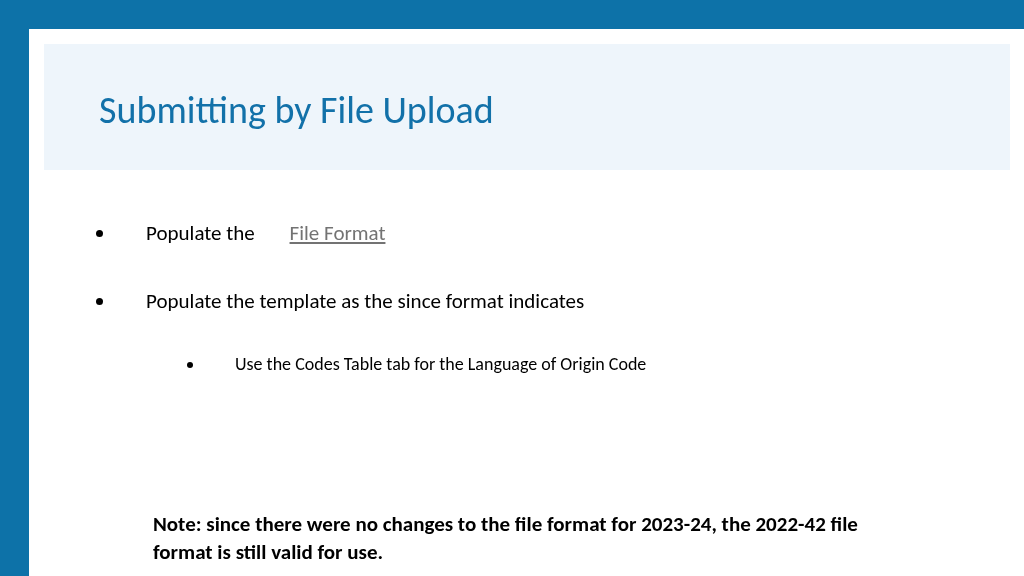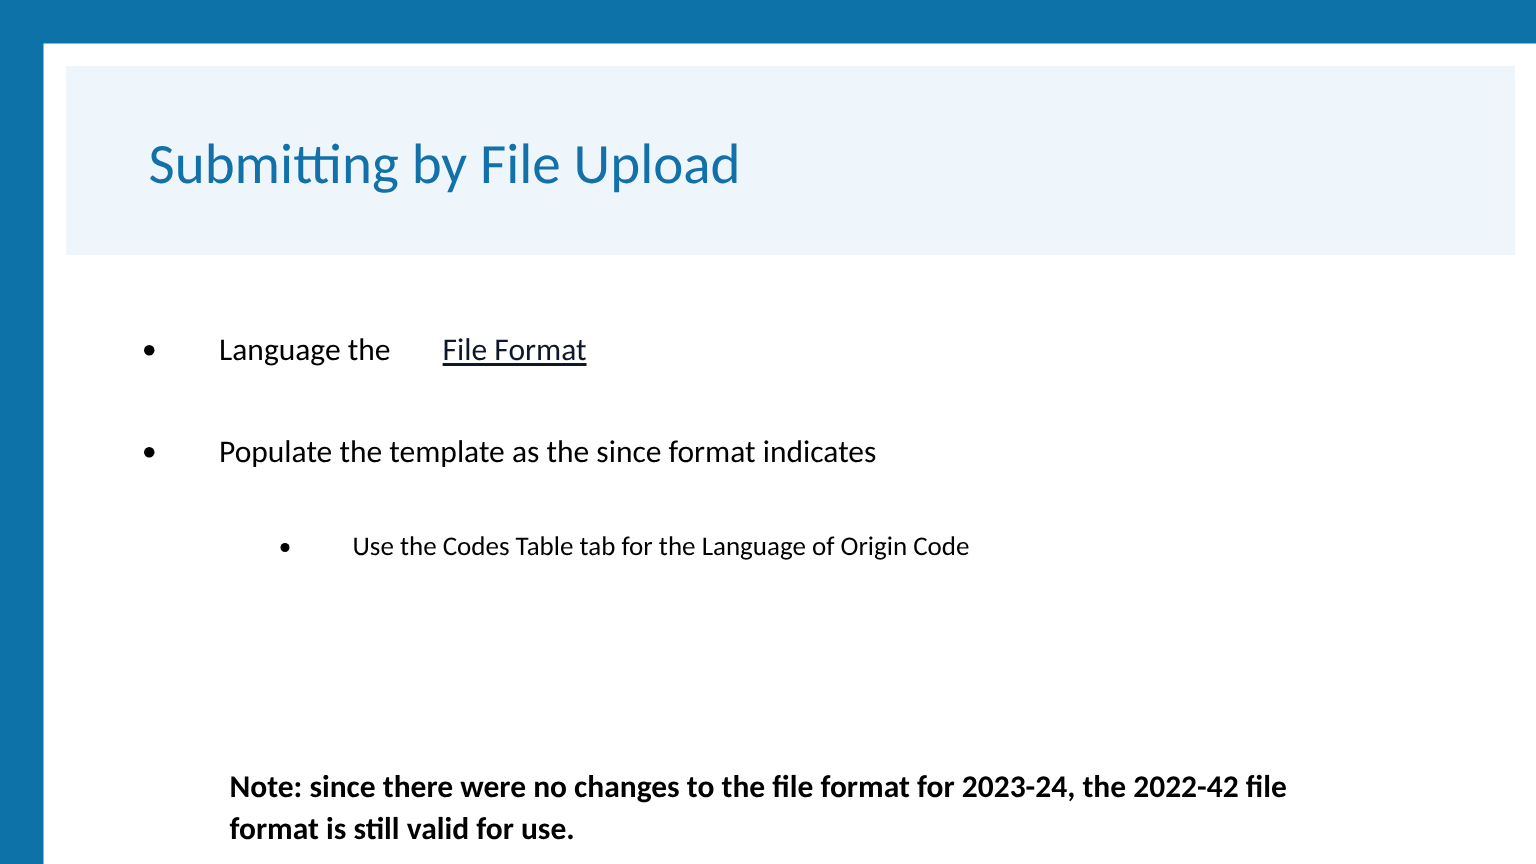--- a/index.html
+++ b/index.html
@@ -40,42 +40,42 @@
   ul.outer > li {
     margin-bottom: 8px;
   }
   ul.inner {
     list-style: disc;
     padding-left: 74px;
     margin-top: 4px;
     font-size: 18px;
   }
   .link {
-    color: #0f172a;
+    color: #737373;
     text-decoration: underline;
     cursor: pointer;
   }
   .note {
     margin: 50px 44px 0 44px;
     font-weight: 700;
     font-size: 21px;
     line-height: 1.35;
   }
 </style>
 </head>
 <body>
 
 <div class="slide">
   <div class="title-band">
     <h1 class="title">Submitting by File Upload</h1>
   </div>
   <div class="content">
     <ul class="outer">
       <li>
-        <span>Language the </span><span class="link">File Format</span>
+        <span>Populate the </span><span class="link">File Format</span>
       </li>
       <li>
         <span>Populate the template as the since format indicates</span>
         <ul class="inner">
           <li>
             <span>Use the Codes Table tab for the Language of Origin Code</span>
           </li>
         </ul>
       </li>
     </ul>

